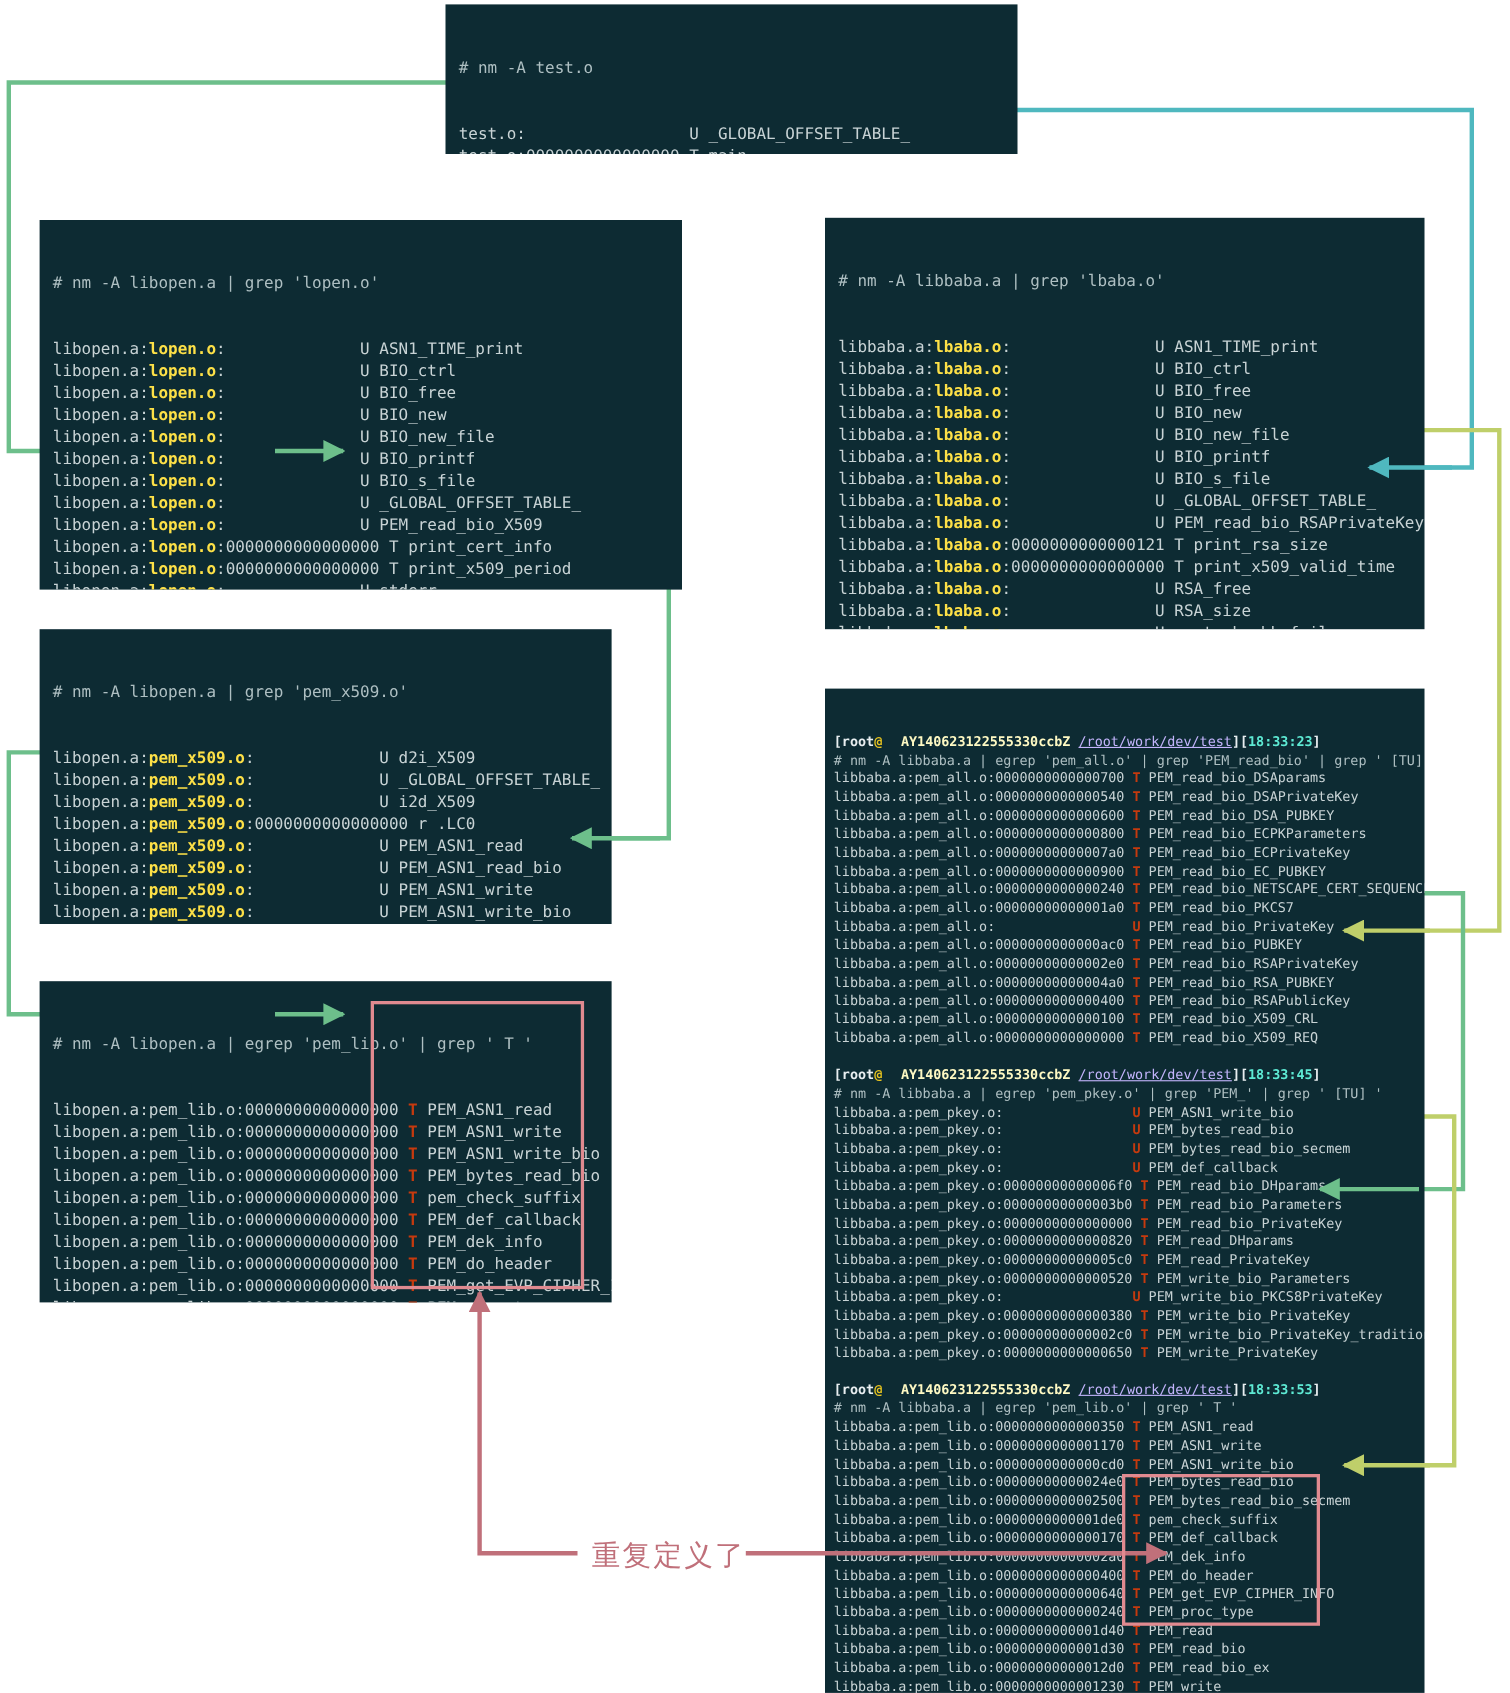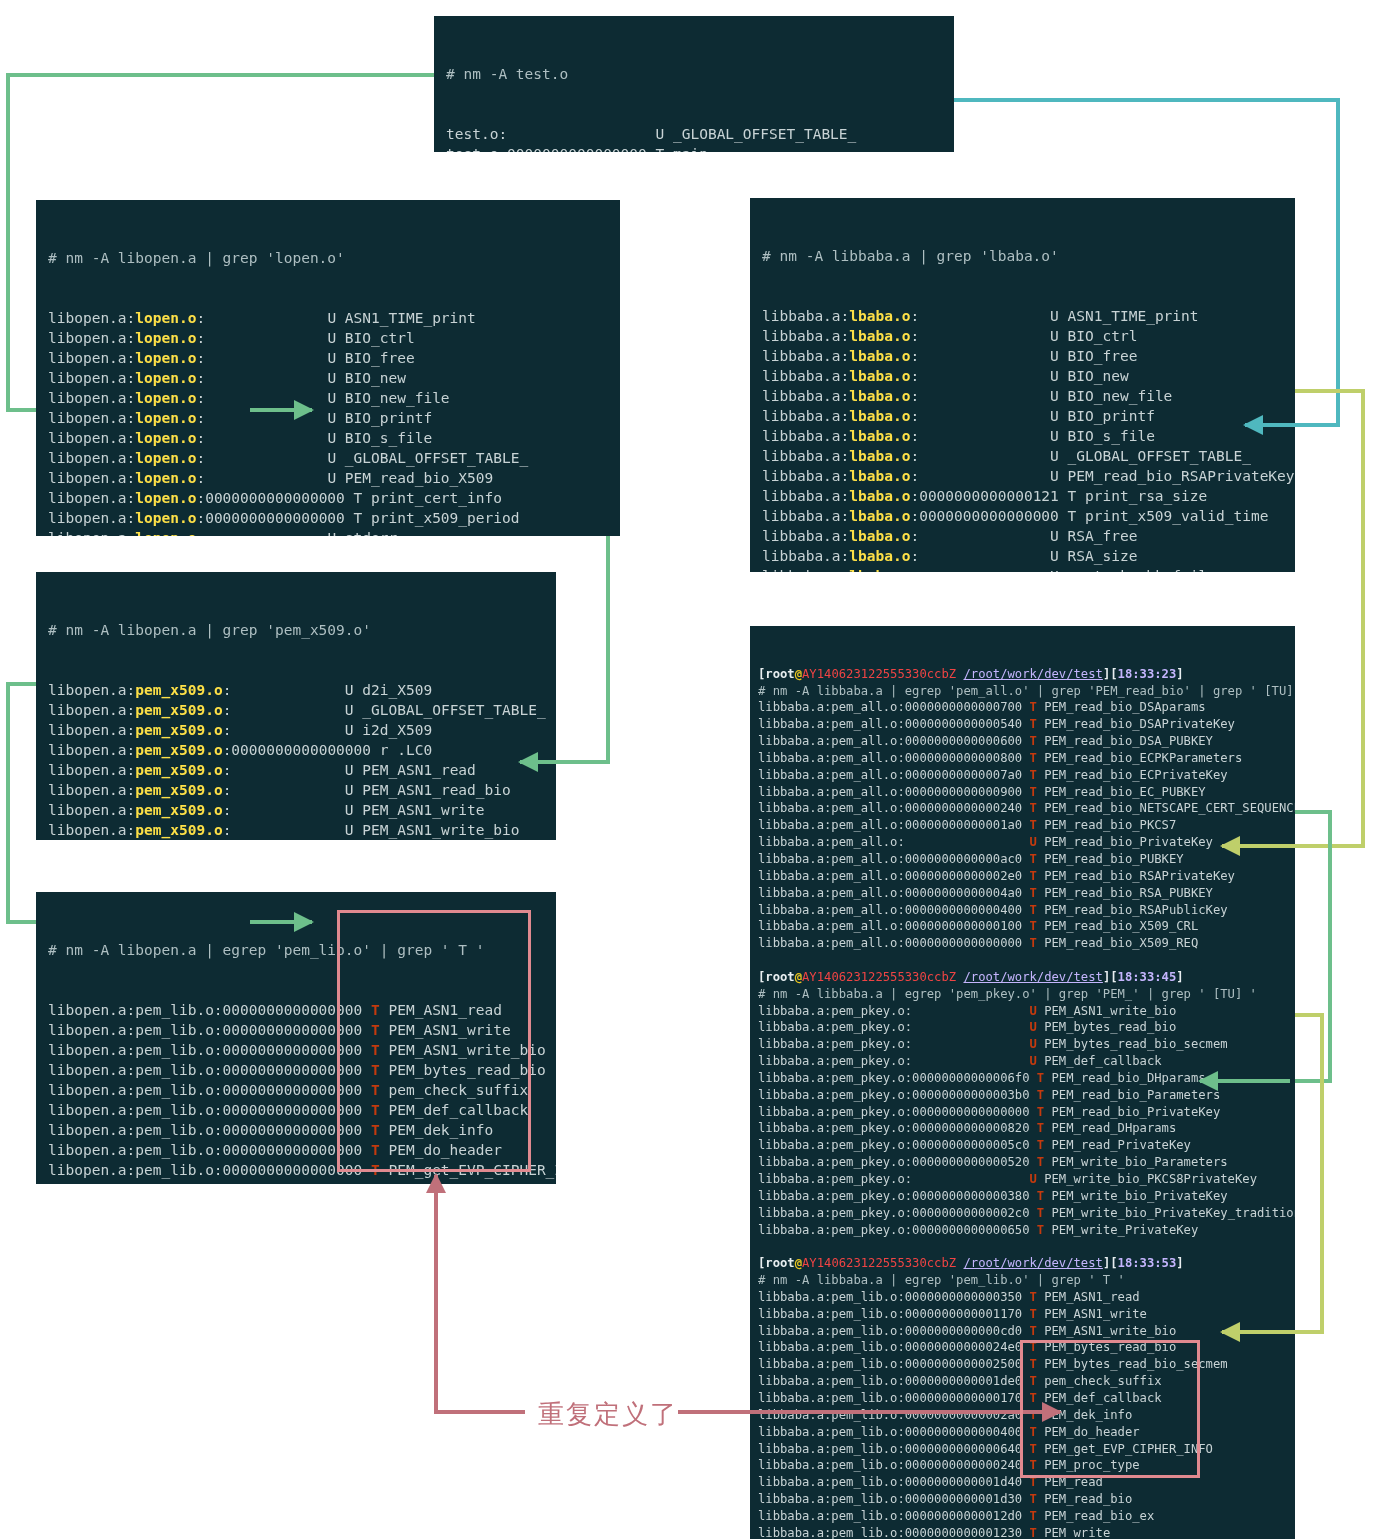--- a/index.html
+++ b/index.html
@@ -31,23 +31,23 @@
   .obj  { color: #fde047; font-weight: bold; }
   .objp { color: #c8d3d5; }
   .addr { color: #c8d3d5; }
   .symU { color: #c8d3d5; }
   .tU   { color: #c53a0e; font-weight: bold; }
   .tT   { color: #c53a0e; font-weight: bold; }
   .plainT { color: #c8d3d5; }
 
   .p-br  { color: #e8eef0; font-weight: bold; }
   .p-at  { color: #e8c41f; font-weight: bold; }
-  .p-host{ color: #ef4444; font-weight: normal; }
+  .p-host{ color: #fef9c3; font-weight: bold; margin-left: 17px; }
   .p-path{ color: #c4b5fd; text-decoration: underline; }
-  .p-time{ color: #c4b5fd; font-weight: bold; }
+  .p-time{ color: #5eead4; font-weight: bold; }
 
   svg.overlay {
     position: absolute; left: 0; top: 0;
     width: 1373px; height: 1539px;
     z-index: 5; pointer-events: none;
   }
   svg.under {
     position: absolute; left: 0; top: 0;
     width: 1373px; height: 1539px;
     z-index: 1; pointer-events: none;
@@ -84,21 +84,21 @@
 
     <path d="M 770 100 L 1338 100 L 1338 425 L 1260 425" fill="none" stroke="#4fb8bf" stroke-width="4"></path>
 
     <path d="M 1286 391 L 1363 391 L 1363 846 L 1235 846" fill="none" stroke="#bfcf6a" stroke-width="4"></path>
 
     <path d="M 1198 812 L 1330 812 L 1330 1081 L 1210 1081" fill="none" stroke="#6dbf8b" stroke-width="4"></path>
 
     <path d="M 1218 1015 L 1322 1015 L 1322 1332 L 1235 1332" fill="none" stroke="#bfcf6a" stroke-width="4"></path>
   </svg>
 
-  <div class="term big" style="left:405px; top:16px; width:520px; height:136px;margin-left:29px;">
+  <div class="term big" style="left:405px; top:4px; width:520px; height:136px;">
     <div class="line cmd"># nm -A test.o</div>
     <div id="test_o_rows"><div class="line"><span class="addr">test.o:                 </span><span class="plainT">U</span> <span class="symU">_GLOBAL_OFFSET_TABLE_</span></div><div class="line"><span class="addr">test.o:0000000000000000 </span><span class="plainT">T</span> <span class="symU">main</span></div></div>
   </div>
 
   <div class="term big" style="left:36px; top:200px; width:584px; height:336px;">
     <div class="line cmd"># nm -A libopen.a | grep 'lopen.o'</div>
     <div id="lopen_o_rows"><div class="line"><span class="objp">libopen.a:</span><span class="obj">lopen.o</span><span class="addr">:</span><span>              </span><span class="plainT">U</span> <span class="symU">ASN1_TIME_print</span></div><div class="line"><span class="objp">libopen.a:</span><span class="obj">lopen.o</span><span class="addr">:</span><span>              </span><span class="plainT">U</span> <span class="symU">BIO_ctrl</span></div><div class="line"><span class="objp">libopen.a:</span><span class="obj">lopen.o</span><span class="addr">:</span><span>              </span><span class="plainT">U</span> <span class="symU">BIO_free</span></div><div class="line"><span class="objp">libopen.a:</span><span class="obj">lopen.o</span><span class="addr">:</span><span>              </span><span class="plainT">U</span> <span class="symU">BIO_new</span></div><div class="line"><span class="objp">libopen.a:</span><span class="obj">lopen.o</span><span class="addr">:</span><span>              </span><span class="plainT">U</span> <span class="symU">BIO_new_file</span></div><div class="line"><span class="objp">libopen.a:</span><span class="obj">lopen.o</span><span class="addr">:</span><span>              </span><span class="plainT">U</span> <span class="symU">BIO_printf</span></div><div class="line"><span class="objp">libopen.a:</span><span class="obj">lopen.o</span><span class="addr">:</span><span>              </span><span class="plainT">U</span> <span class="symU">BIO_s_file</span></div><div class="line"><span class="objp">libopen.a:</span><span class="obj">lopen.o</span><span class="addr">:</span><span>              </span><span class="plainT">U</span> <span class="symU">_GLOBAL_OFFSET_TABLE_</span></div><div class="line"><span class="objp">libopen.a:</span><span class="obj">lopen.o</span><span class="addr">:</span><span>              </span><span class="plainT">U</span> <span class="symU">PEM_read_bio_X509</span></div><div class="line"><span class="objp">libopen.a:</span><span class="obj">lopen.o</span><span class="addr">:0000000000000000</span><span> </span><span class="plainT">T</span> <span class="symU">print_cert_info</span></div><div class="line"><span class="objp">libopen.a:</span><span class="obj">lopen.o</span><span class="addr">:0000000000000000</span><span> </span><span class="plainT">T</span> <span class="symU">print_x509_period</span></div><div class="line"><span class="objp">libopen.a:</span><span class="obj">lopen.o</span><span class="addr">:</span><span>              </span><span class="plainT">U</span> <span class="symU">stderr</span></div></div>
   </div>
 
   <div class="term big" style="left:36px; top:572px; width:520px; height:268px;">

